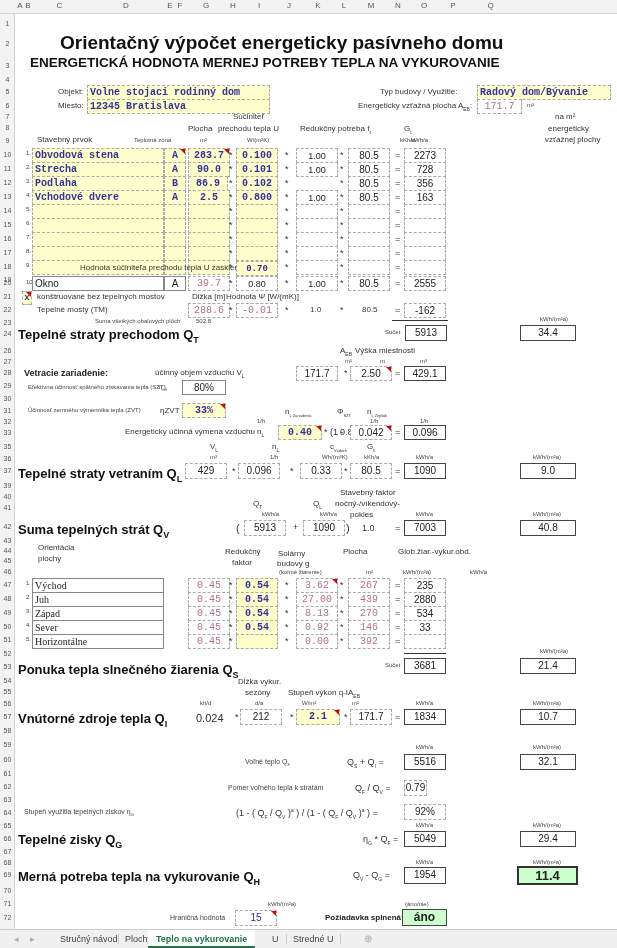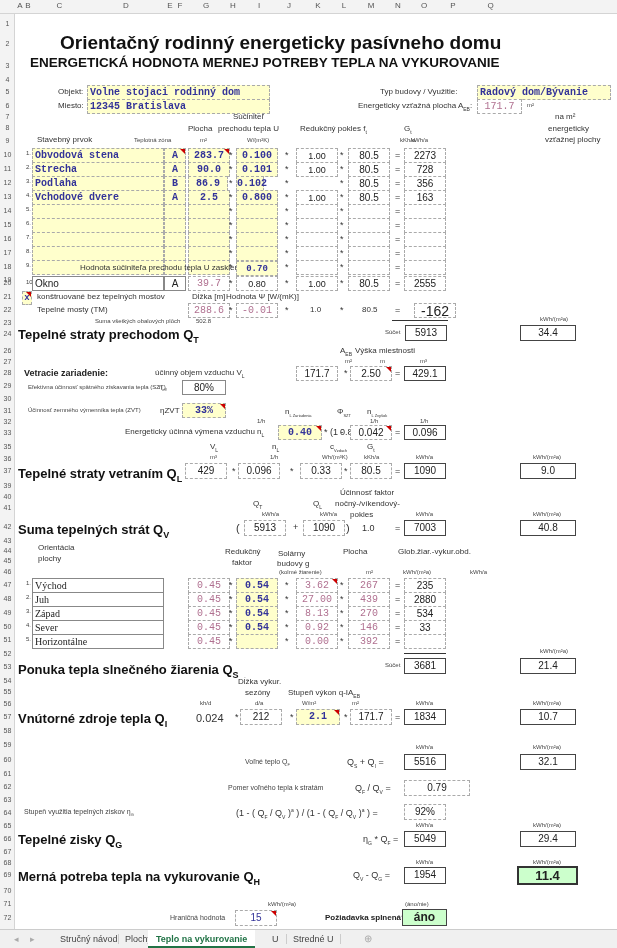--- a/index.html
+++ b/index.html
@@ -110,38 +110,38 @@
     <div class="rn" style="top: 808px;">65</div>
     <div class="rn" style="top: 821px;">66</div>
     <div class="rn" style="top: 834px;">67</div>
     <div class="rn" style="top: 845px;">68</div>
     <div class="rn" style="top: 857px;">69</div>
     <div class="rn" style="top: 873px;">70</div>
     <div class="rn" style="top: 886px;">71</div>
     <div class="rn" style="top: 900px;">72</div>
   </div>
 
-<div class="ab" style="left:60px;top:32px;font-size:19px;font-weight:bold;color:#111">Orientačný rodinný energeticky pasívneho domu</div>
+<div class="ab" style="left:60px;top:32px;font-size:19px;font-weight:bold;color:#111">Orientačný výpočet energeticky pasívneho domu</div>
 <div class="ab" style="left:30px;top:55px;font-size:13.5px;font-weight:bold;color:#111">ENERGETICKÁ HODNOTA MERNEJ POTREBY TEPLA NA VYKUROVANIE</div>
 
 <div class="ab lbl" style="left:58px;top:87px">Objekt:</div>
 <div class="box yel mono" style="left:87px;top:85px;width:183px;text-align:left;padding-left:2px;font-size:10px">Volne stojaci rodinný dom</div>
 <div class="ab lbl" style="left:58px;top:101px">Miesto:</div>
 <div class="box yel mono" style="left:87px;top:99px;width:183px;text-align:left;padding-left:2px;font-size:10px">12345 Bratislava</div>
 <div class="ab lbl" style="left:380px;top:87px">Typ budovy / Využitie:</div>
 <div class="box yel mono" style="left:477px;top:85px;width:134px;text-align:left;padding-left:2px;font-size:10px">Radový dom/Bývanie</div>
 <div class="ab lbl" style="left:358px;top:101px"><span>Energeticky vzťažná plocha A</span><sub style="font-size:5px">EB</sub>:</div>
 <div class="box pink" style="left:477px;top:99px;width:45px;font-size:10px">171.7</div>
 <div class="ab tiny" style="left:527px;top:102px">m²</div>
 
 <div class="ab lbl" style="left:233px;top:112px">Súčiniteľ</div>
 <div class="ab lbl" style="left:555px;top:112px">na m²</div>
 <div class="ab lbl" style="left:188px;top:124px">Plocha</div>
 <div class="ab lbl" style="left:218px;top:124px">prechodu tepla U</div>
-<div class="ab lbl" style="left:300px;top:124px"><span>Redukčný pokles f</span><sub style="font-size:5px">t</sub></div>
+<div class="ab lbl" style="left:300px;top:124px"><span>Redukčný potreba f</span><sub style="font-size:5px">t</sub></div>
 <div class="ab lbl" style="left:404px;top:124px"><span>G</span><sub style="font-size:5px">t</sub></div>
 <div class="ab lbl" style="left:548px;top:124px">energeticky</div>
 <div class="ab lbl" style="left:37px;top:135px">Stavebný prvok</div>
 <div class="ab tiny" style="left:134px;top:137px">Teplotná zóna</div>
 <div class="ab tiny" style="left:200px;top:137px">m²</div>
 <div class="ab tiny" style="left:247px;top:137px">W/(m²K)</div>
 <div class="ab tiny" style="left:400px;top:137px">kKh/a</div>
 <div class="ab tiny" style="left:415px;top:137px;left:411px">kWh/a</div>
 <div class="ab lbl" style="left:545px;top:135px">vzťažnej plochy</div>
 
@@ -168,21 +168,21 @@
        <div class="box" style="left:296px;top:162px;width:42px">1.00</div>
        <div class="ab op" style="left:340px;top:164px">*</div>
        <div class="box" style="left:348px;top:162px;width:42px;font-size:10px">80.5</div>
        <div class="ab op" style="left:395px;top:164px">=</div>
        <div class="box" style="left:404px;top:162px;width:42px;font-size:10px">728</div>
     <div class="ab tiny" style="left:26px;top:178px">3.</div>
        <div class="box yel mono" style="left:32px;top:176px;width:132px;text-align:left;padding-left:2px;font-size:10px">Podlaha</div>
        <div class="box yel mono" style="left:164px;top:176px;width:22px;font-size:10px">B</div>
        <div class="box yel mono" style="left:188px;top:176px;width:40px;font-size:10px">86.9</div>
        <div class="ab op" style="left:229px;top:178px">*</div>
-       <div class="box yel mono" style="left:236px;top:176px;width:28px;font-size:10px">0.102</div>
+       <div class="box yel mono" style="left:236px;top:176px;width:42px;font-size:10px">0.102</div>
        <div class="ab op" style="left:285px;top:178px">*</div>
        <div class="box" style="left:296px;top:192px;width:42px">0.50</div>
        <div class="ab op" style="left:340px;top:178px">*</div>
        <div class="box" style="left:348px;top:176px;width:42px;font-size:10px">80.5</div>
        <div class="ab op" style="left:395px;top:178px">=</div>
        <div class="box" style="left:404px;top:176px;width:42px;font-size:10px">356</div>
     <div class="ab tiny" style="left:26px;top:192px">4.</div>
        <div class="box yel mono" style="left:32px;top:190px;width:132px;text-align:left;padding-left:2px;font-size:10px">Vchodové dvere</div>
        <div class="box yel mono" style="left:164px;top:190px;width:22px;font-size:10px">A</div>
        <div class="box yel mono" style="left:188px;top:190px;width:42px;font-size:10px">2.5</div>
@@ -278,21 +278,21 @@
 <div class="ab lbl" style="left:226px;top:292px">Hodnota Ψ [W/(mK)]</div>
 <div class="ab lbl" style="left:37px;top:305px">Tepelné mosty (TM)</div>
 <div class="box pink" style="left:188px;top:303px;width:42px;font-size:10px">288.6</div>
 <div class="ab op" style="left:229px;top:305px">*</div>
 <div class="box pink" style="left:236px;top:303px;width:42px;font-size:10px">-0.01</div>
 <div class="ab op" style="left:285px;top:305px">*</div>
 <div class="ab lbl" style="left:310px;top:305px">1.0</div>
 <div class="ab op" style="left:340px;top:305px">*</div>
 <div class="ab lbl" style="left:362px;top:305px">80.5</div>
 <div class="ab op" style="left:395px;top:305px">=</div>
-<div class="box" style="left:414px;top:303px;width:42px;font-size:14px">-162</div>
+<div class="box" style="left:404px;top:303px;width:42px;font-size:10px">-162</div>
 <div class="ab tiny" style="left:95px;top:318px">Suma všetkých obalových plôch</div>
 <div class="ab tiny" style="left:196px;top:318px">502.8</div>
 <div class="ab" style="left:392px;top:320px;width:56px;border-top:1px solid #333"></div>
 <div class="ab tiny" style="left:540px;top:316px">kWh/(m²a)</div>
 
 <div class="ab h" style="left:18px;top:327px"><span>Tepelné straty prechodom Q</span><sub style="font-size:9px">T</sub></div>
 <div class="ab tiny" style="left:385px;top:329px">Súčet</div>
 <div class="box solid" style="left:405px;top:325px;width:42px;height:16px;font-size:10px">5913</div>
 <div class="box solid" style="left:520px;top:325px;width:56px;height:16px;font-size:10px">34.4</div>
 
@@ -344,21 +344,21 @@
 <div class="ab op" style="left:232px;top:466px">*</div>
 <div class="box" style="left:238px;top:463px;width:42px;height:16px;font-size:10px">0.096</div>
 <div class="ab op" style="left:290px;top:466px">*</div>
 <div class="box" style="left:300px;top:463px;width:42px;height:16px;font-size:10px">0.33</div>
 <div class="ab op" style="left:344px;top:466px">*</div>
 <div class="box" style="left:350px;top:463px;width:42px;height:16px;font-size:10px">80.5</div>
 <div class="ab op" style="left:395px;top:466px">=</div>
 <div class="box solid" style="left:404px;top:463px;width:42px;height:16px;font-size:10px">1090</div>
 <div class="box solid" style="left:520px;top:463px;width:56px;height:16px;font-size:10px">9.0</div>
 
-<div class="ab lbl" style="left:340px;top:488px">Účinnosť faktor</div>
+<div class="ab lbl" style="left:340px;top:488px">Stavebný faktor</div>
 <div class="ab lbl" style="left:335px;top:499px">nočný-/víkendový-</div>
 <div class="ab lbl" style="left:350px;top:510px">pokles</div>
 <div class="ab lbl" style="left:253px;top:499px"><span>Q</span><sub style="font-size:5px">T</sub></div>
 <div class="ab lbl" style="left:313px;top:499px"><span>Q</span><sub style="font-size:5px">L</sub></div>
 <div class="ab tiny" style="left:262px;top:511px">kWh/a</div>
 <div class="ab tiny" style="left:320px;top:511px">kWh/a</div>
 <div class="ab tiny" style="left:416px;top:511px">kWh/a</div>
 <div class="ab tiny" style="left:533px;top:511px">kWh/(m²a)</div>
 <div class="ab h" style="left:18px;top:522px"><span>Suma tepelných strát Q</span><sub style="font-size:9px">V</sub></div>
 <div class="ab op" style="left:236px;top:522px;font-size:11px">(</div>
@@ -473,21 +473,21 @@
 
 <div class="ab tiny" style="left:416px;top:744px">kWh/a</div>
 <div class="ab tiny" style="left:533px;top:744px">kWh/(m²a)</div>
 <div class="ab tiny" style="left:245px;top:758px;font-size:7px"><span>Voľné teplo Q</span><sub style="font-size:4px">F</sub></div>
 <div class="ab lbl" style="left:347px;top:757px;font-size:9px">Q<sub style="font-size:5px">S</sub> + Q<sub style="font-size:5px">I</sub> =</div>
 <div class="box solid" style="left:404px;top:754px;width:42px;height:16px;font-size:10px">5516</div>
 <div class="box solid" style="left:520px;top:754px;width:56px;height:16px;font-size:10px">32.1</div>
 
 <div class="ab tiny" style="left:228px;top:784px;font-size:7px">Pomer voľného tepla k stratám</div>
 <div class="ab lbl" style="left:355px;top:783px;font-size:9px">Q<sub style="font-size:5px">F</sub> / Q<sub style="font-size:5px">V</sub> =</div>
-<div class="box" style="left:404px;top:780px;width:66px;height:16px;font-size:10px">0.79</div>
+<div class="box" style="left:404px;top:780px;width:23px;height:16px;font-size:10px">0.79</div>
 
 <div class="ab tiny" style="left:24px;top:808px;font-size:7px"><span>Stupeň využitia tepelných ziskov η</span><sub style="font-size:4px">G</sub></div>
 <div class="ab lbl" style="left:236px;top:807px;font-size:9px">(1 - ( Q<sub style="font-size:5px">F</sub> / Q<sub style="font-size:5px">V</sub> )<sup style="font-size:5px">a</sup> ) / (1 - ( Q<sub style="font-size:5px">F</sub> / Q<sub style="font-size:5px">V</sub> )<sup style="font-size:5px">a</sup> ) =</div>
 <div class="box" style="left:404px;top:804px;width:42px;height:16px;font-size:10px">92%</div>
 
 <div class="ab tiny" style="left:416px;top:822px">kWh/a</div>
 <div class="ab tiny" style="left:533px;top:822px">kWh/(m²a)</div>
 <div class="ab h" style="left:18px;top:832px"><span>Tepelné zisky  Q</span><sub style="font-size:9px">G</sub></div>
 <div class="ab lbl" style="left:363px;top:834px;font-size:9px">η<sub style="font-size:5px">G</sub> * Q<sub style="font-size:5px">F</sub> =</div>
 <div class="box solid" style="left:404px;top:831px;width:42px;height:16px;font-size:10px">5049</div>

